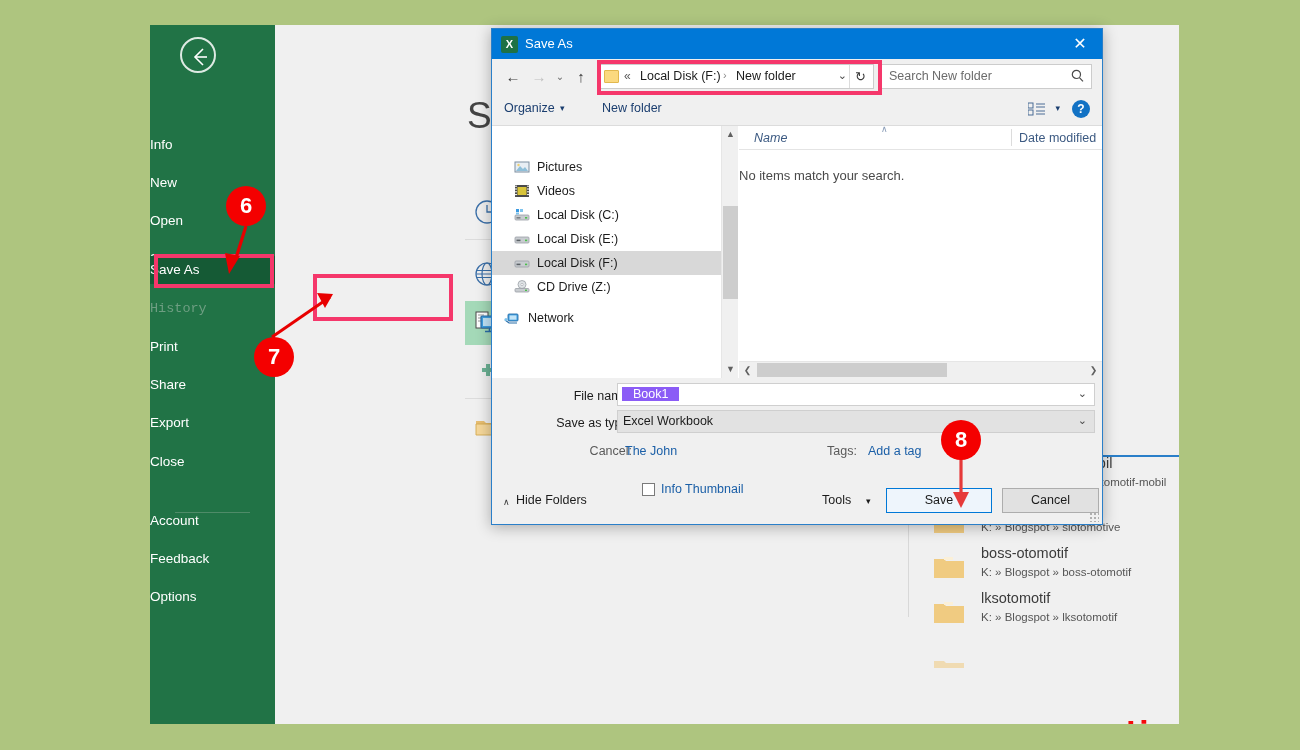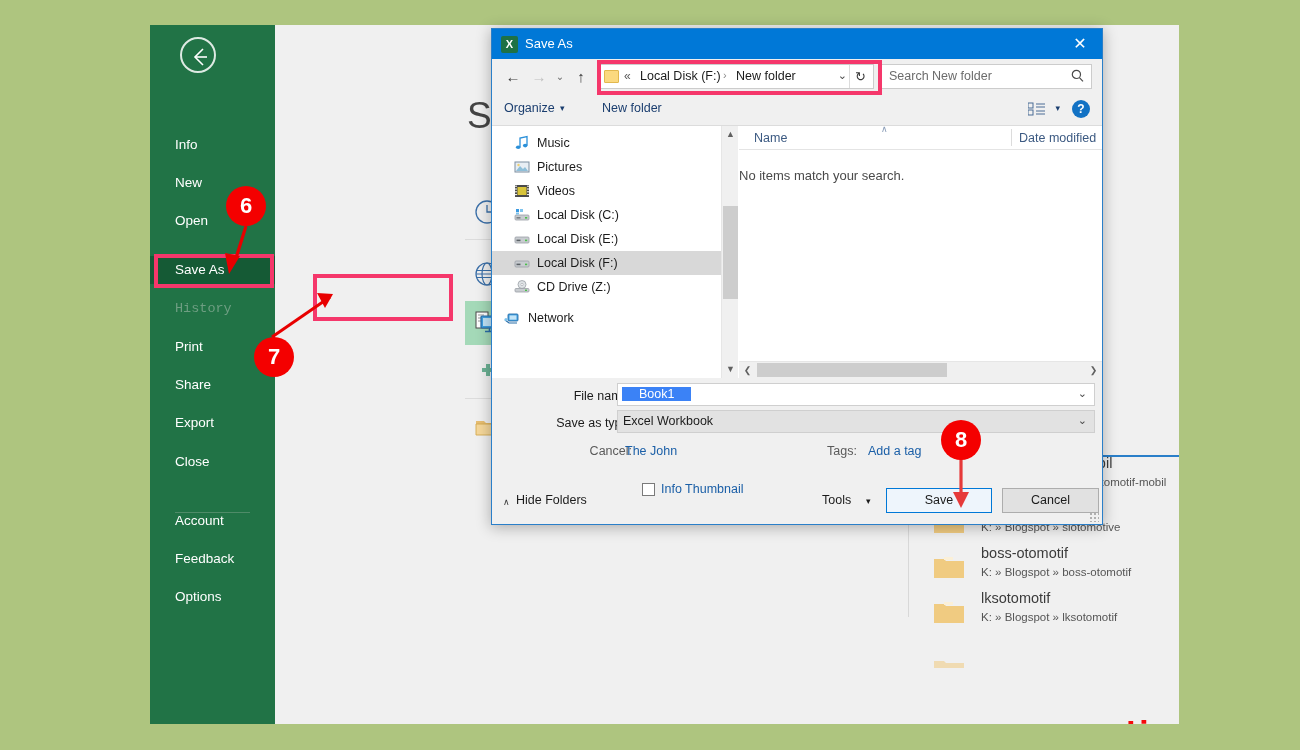--- a/index.html
+++ b/index.html
@@ -28,21 +28,21 @@
   #back-button {
     position: absolute; left: 30px; top: 12px;
     width: 36px; height: 36px;
     border: 2px solid rgba(255,255,255,.85);
     border-radius: 50%;
   }
   #back-button svg { position: absolute; left: 7px; top: 7px; }
   .rail-item {
     position: absolute; left: 0; width: 125px; height: 28px;
     font-size: 13.5px; line-height: 28px;
-    padding-left: 25px; color: #ffffff; white-space: nowrap;
+    color: #ffffff; white-space: nowrap;
   }
   .rail-item.dim { color: #6e9e82; font-family: Liberation Mono, monospace; }
   .rail-item.active { background: #155a35; }
   #rail-divider {
     position: absolute; left: 25px; top: 487px; width: 75px; height: 1px;
     background: #4f8b68;
   }
 
   
   #backstage-pane {
@@ -246,21 +246,21 @@
 
   #filelist {
     position: absolute; left: 247px; top: 0; width: 363px; height: 252px;
     background: #ffffff;
   }
   #fl-header {
     position: absolute; left: 0; top: 0; width: 363px; height: 24px;
     border-bottom: 1px solid #e4e4e4;
   }
   #col-name {
-    position: absolute; left: 15px; top: 5px; font-size: 12.5px; color: #3c5a82;
+    position: absolute; left: 15px; top: 5px; font-size: 12.5px; color: #3c5a82; font-style: italic;
   }
   #col-sortmark {
     position: absolute; left: 142px; top: -2px; font-size: 9px; color: #8a9db8;
   }
   #col-divider {
     position: absolute; left: 272px; top: 3px; width: 1px; height: 17px;
     background: #dcdcdc;
   }
   #col-date {
     position: absolute; left: 280px; top: 5px; font-size: 12.5px; color: #3c5a82;
@@ -297,21 +297,21 @@
   #lbl-savetype { left: 30px; top: 38px; width: 110px; }
   #lbl-authors  { left: 30px; top: 66px; width: 110px; color: #5a5a5a; }
   #lbl-tags     { left: 320px; top: 66px; width: 45px; color: #5a5a5a; }
 
   #fld-filename {
     position: absolute; left: 125px; top: 5px; width: 478px; height: 23px;
     background: #ffffff; border: 1px solid #cfcfcf;
   }
   #fld-filename .val {
     position: absolute; left: 4px; top: 3px; font-size: 12.5px;
-    background: #3b82f6; color: #ffffff; padding: 0 17px;
+    background: #8b5cf6; color: #ffffff; padding: 0 11px;
   }
   #fld-filename .caret-dd {
     position: absolute; right: 7px; top: 3px; font-size: 11px; color: #4a4a4a;
   }
   #fld-savetype {
     position: absolute; left: 125px; top: 32px; width: 478px; height: 23px;
     background: #e2e2e2; border: 1px solid #cfcfcf;
   }
   #fld-savetype .val {
     position: absolute; left: 5px; top: 3px; font-size: 12.5px; color: #1b1b1b;
@@ -581,30 +581,20 @@
         <path d="M8 2 h9 M8 5 h9 M8 9 h9 M8 12 h9" stroke="#4a6d96" stroke-width="1"></path>
       </svg>
     </span>
     <span id="view-caret">▾</span>
     <span id="help-icon">?</span>
   </div>
 
   <div id="dlg-body">
 
     <div id="navpane">
-      <div class="tree-item" style="top:5px">
-        <span class="ti-icon">
-          <svg width="16" height="16" viewBox="0 0 16 16">
-              <path d="M6 12V3l7-1.4v9" stroke="#2b90d9" stroke-width="1.3" fill="none"></path>
-              <ellipse cx="4.2" cy="12.2" rx="2.3" ry="1.8" fill="#2b90d9"></ellipse>
-              <ellipse cx="11.2" cy="10.6" rx="2.3" ry="1.8" fill="#2b90d9"></ellipse>
-            </svg>
-        </span>
-        <span class="ti-label">Music</span>
-      </div>
       <div class="tree-item" style="top:29px">
         <span class="ti-icon">
           <svg width="16" height="16" viewBox="0 0 16 16">
               <rect x="1" y="3" width="14" height="10" fill="#e8eef4" stroke="#7d8ea0" stroke-width="1"></rect>
               <path d="M2 12 l4-5 3 3 2-2 3 4z" fill="#8fbfd9"></path>
               <circle cx="4.5" cy="6" r="1.2" fill="#f0d070"></circle>
             </svg>
         </span>
         <span class="ti-label">Pictures</span>
       </div>

